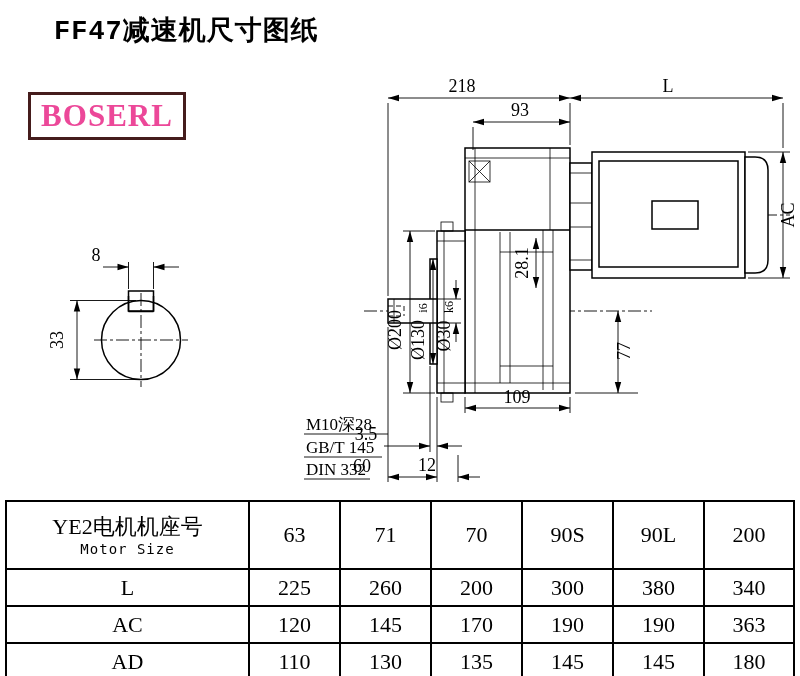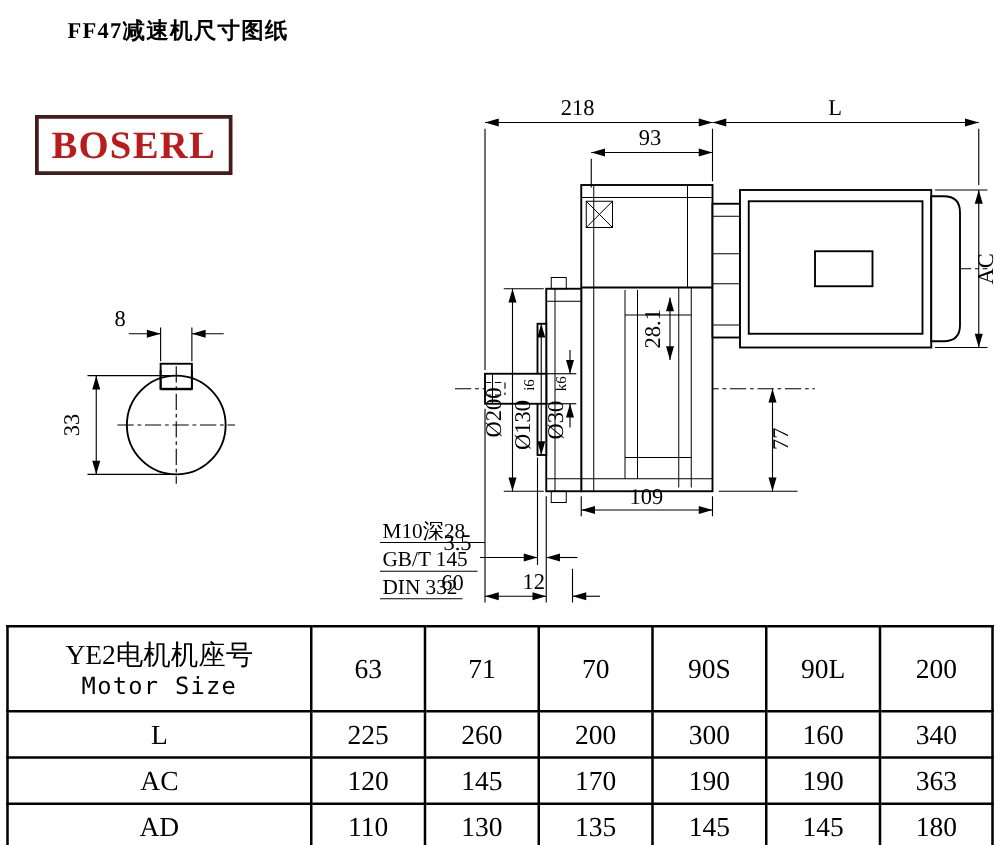--- a/index.html
+++ b/index.html
@@ -1,23 +1,23 @@
 <!DOCTYPE html>
 <html><head>
 <meta charset="utf-8">
 <style>
   html,body{margin:0;padding:0;background:#fff;}
   #sheet{position:relative;width:800px;height:676px;background:#fff;overflow:hidden;
          font-family:"Liberation Serif",serif;color:#000;}
-  #title{position:absolute;left:54px;top:12px;font-family:Liberation Serif, serif;
-         font-weight:700;font-size:18px;letter-spacing:1px;}
+  #title{position:absolute;left:54px;top:12px;font-family:Liberation Mono, monospace;
+         font-weight:700;font-size:27px;letter-spacing:1px;}
   #logo{position:absolute;left:28px;top:92px;width:152px;height:42px;border:3px solid #451c1c;
         display:flex;align-items:center;justify-content:center;}
   #logo span{font-family:"Liberation Serif",serif;font-weight:700;font-size:31px;
-        color:#b91c1c;letter-spacing:1px;}
+        color:#ec4899;letter-spacing:1px;}
   svg{position:absolute;left:0;top:0;}
   svg line,svg rect,svg circle,svg path{stroke:#000;stroke-width:1.5;fill:none;}
   svg .f{fill:#fff;}
   svg .thin{stroke-width:0.8;}
   svg .ext,svg .dim{stroke-width:0.9;}
   svg .cl{stroke-width:0.9;stroke-dasharray:13 3 3 3;}
   svg .hid{stroke-width:0.9;stroke-dasharray:5 3;}
   svg .pl{stroke-width:1 !important;}
   svg .plf{stroke-width:0.7 !important;}
   svg .arrp{fill:#000 !important;stroke:none !important;}
@@ -25,21 +25,21 @@
   svg text.mid{text-anchor:middle;}
   svg text.sub{font-size:12px;}
   svg text.note{font-size:17px;}
   #dimtable{position:absolute;left:5px;top:500px;width:790px;border-collapse:collapse;
         table-layout:fixed;}
   #dimtable th,#dimtable td{border:2px solid #000;text-align:center;vertical-align:middle;
         font-size:22px;font-weight:normal;padding:0;}
   #dimtable .hdr th{height:66px;}
   #dimtable .r td{height:35px;}
   #dimtable .cn{font-size:22px;line-height:1.25;}
-  #dimtable .en{font-family:"DejaVu Sans Mono",monospace;font-size:19px;letter-spacing:1px;}
+  #dimtable .en{font-family:"DejaVu Sans Mono",monospace;font-size:14px;letter-spacing:1px;}
 </style>
 </head>
 <body>
 
 <div id="sheet">
 
   <svg width="800" height="500" viewBox="0 0 800 500">
     <defs>
       <marker id="arr" viewBox="0 0 12 8" refX="11.5" refY="4" markerWidth="12" markerHeight="8" orient="auto-start-reverse" markerUnits="userSpaceOnUse">
         <path class="arrp" d="M0.5,0.8 L11.5,4 L0.5,7.2 Z"></path>
@@ -235,21 +235,21 @@
       <th>90S</th>
       <th>90L</th>
       <th>200</th>
     </tr>
     <tr class="r">
       <td>L</td>
       <td>225</td>
       <td>260</td>
       <td>200</td>
       <td>300</td>
-      <td>160</td>
+      <td>380</td>
       <td>340</td>
     </tr>
     <tr class="r">
       <td>AC</td>
       <td>120</td>
       <td>145</td>
       <td>170</td>
       <td>190</td>
       <td>190</td>
       <td>363</td>

